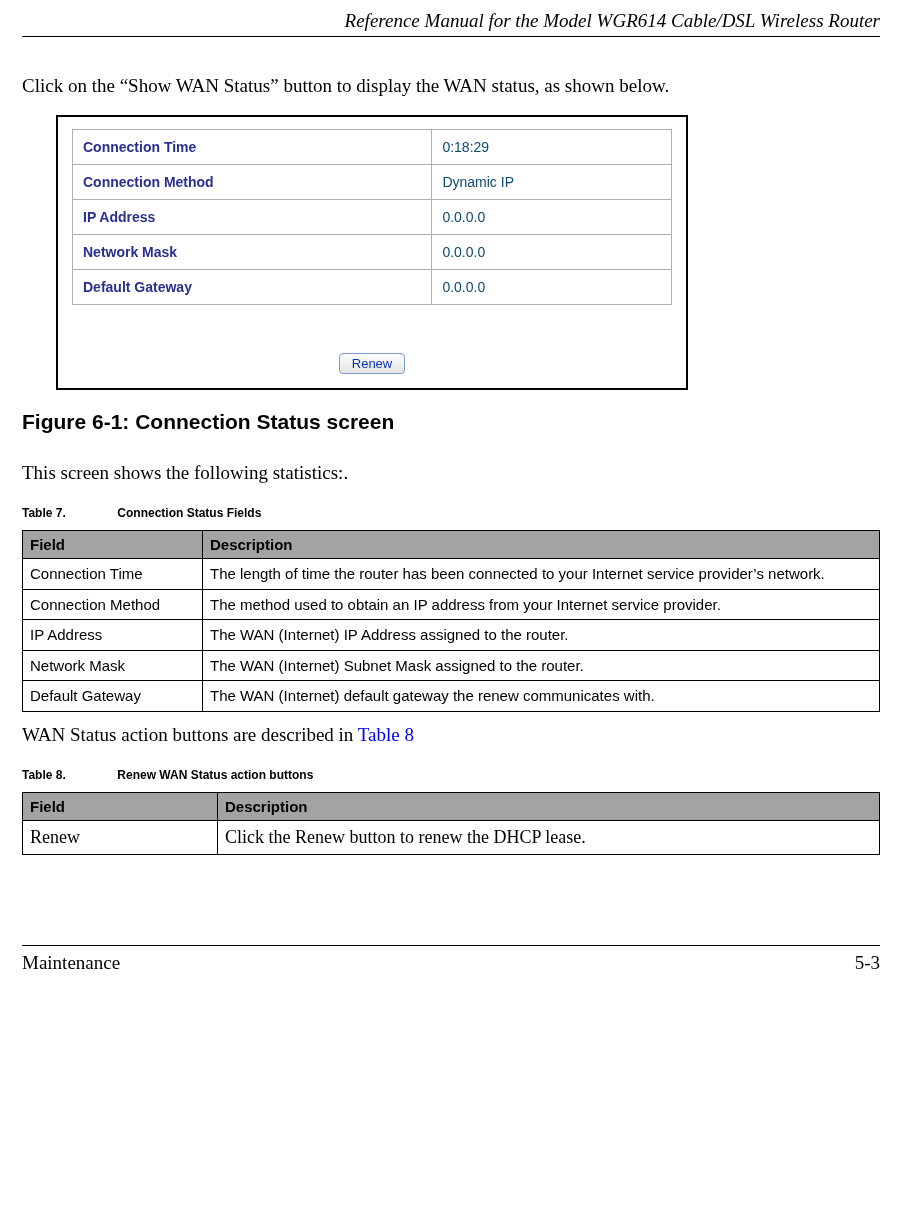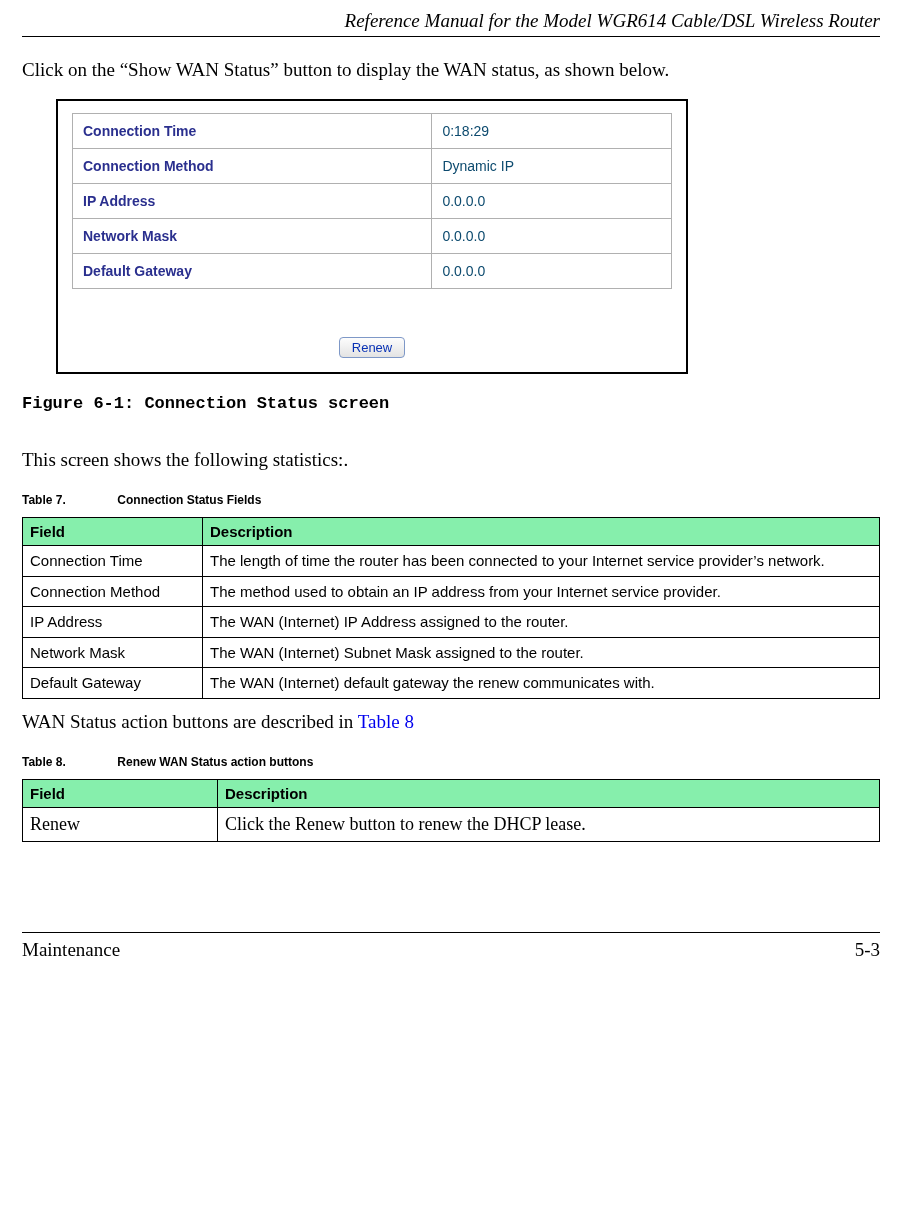--- a/index.html
+++ b/index.html
@@ -10,21 +10,21 @@
     color: #000;
     background: #fff;
   }
   .page-header {
     text-align: right;
     font-style: italic;
     font-size: 19px;
     padding-top: 10px;
     border-bottom: 1.5px solid #000;
     padding-bottom: 4px;
-    margin-bottom: 22px;
+    margin-bottom: 38px;
   }
   .body-text {
     font-size: 19px;
     margin: 4px 0 18px 0;
   }
   .screenshot-frame {
     border: 2.5px solid #000;
     width: 632px;
     margin-left: 34px;
     padding: 12px 14px 14px 14px;
@@ -59,24 +59,24 @@
     font-family: Tahoma, Arial, sans-serif;
     font-size: 13px;
     color: #0a33b5;
     background: linear-gradient(#fdfdfd, #e3e3e3);
     border: 1px solid #7e98c7;
     border-radius: 4px;
     padding: 2px 12px;
     cursor: pointer;
   }
   .fig-caption {
-    font-family: Liberation Mono, monospace;
-    font-weight: bold;
-    font-size: 17px;
-    margin: 20px 0 36px 0;
+    font-family: Liberation Sans, sans-serif;
+    font-weight: bold;
+    font-size: 21px;
+    margin: 20px 0 28px 0;
   }
   .tbl-caption {
     font-family: Arial, Helvetica, sans-serif;
     font-weight: bold;
     font-size: 12px;
     margin: 22px 0 10px 0;
   }
   .tbl-caption .num {
     display: inline-block;
     width: 92px;
@@ -84,21 +84,21 @@
   .doc-table {
     border-collapse: collapse;
     width: 100%;
     font-family: Arial, Helvetica, sans-serif;
     font-size: 15px;
   }
   .doc-table th {
     border: 1.5px solid #000;
     text-align: left;
     padding: 5px 7px;
-    background: #86efac;
+    background: #a3a3a3;
     font-weight: bold;
   }
   .doc-table td {
     border: 1px solid #000;
     padding: 5px 7px;
     vertical-align: top;
     line-height: 1.3;
   }
   .doc-table .col-field {
     width: 165px;

